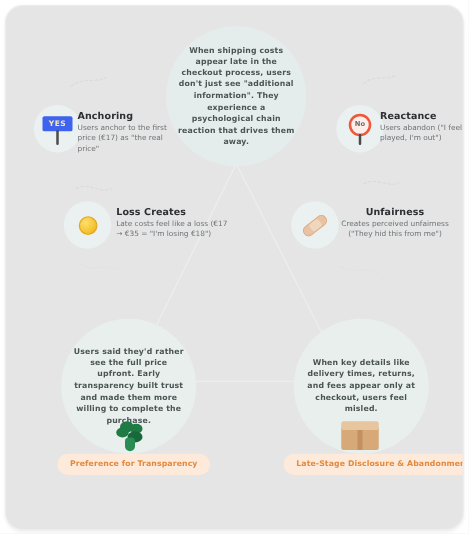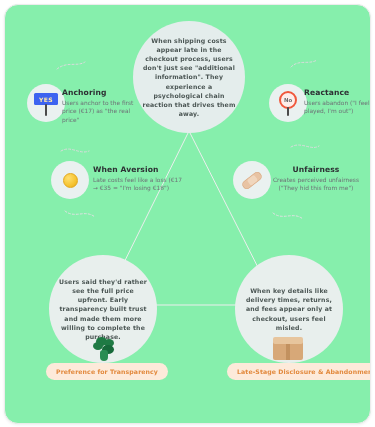--- a/index.html
+++ b/index.html
@@ -5,21 +5,21 @@
   html,body{margin:0;padding:0;}
   body{
     width:375px;height:427px;
     background:#ffffff;
     font-family:"DejaVu Sans","Liberation Sans",sans-serif;
     overflow:hidden;
   }
   #canvas{
     position:absolute;left:4px;top:4px;
     width:365px;height:418px;
-    background:#86efac;
+    background:#e5e5e5;
     border:1px solid #ececec;
     border-radius:14px;
     box-shadow:0 1px 3px rgba(0,0,0,.07);
     overflow:hidden;
   }
   .stage{position:absolute;inset:0;}
 
   
   .blob{
     position:absolute;border-radius:50%;
@@ -197,21 +197,21 @@
     </div>
     <div class="node react">
       <h4>Reactance</h4>
       <p>Users abandon ("I feel played, I'm out")</p>
     </div>
 
     <div class="disc loss">
       <div class="coin"></div>
     </div>
     <div class="node loss">
-      <h4>When Aversion</h4>
+      <h4>Loss Creates</h4>
       <p>Late costs feel like a loss (€17 → €35 = "I'm losing €18")</p>
     </div>
 
     <div class="disc unfair">
       <div class="bandage"></div>
     </div>
     <div class="node unfair">
       <h4>Unfairness</h4>
       <p>Creates perceived unfairness ("They hid this from me")</p>
     </div>

